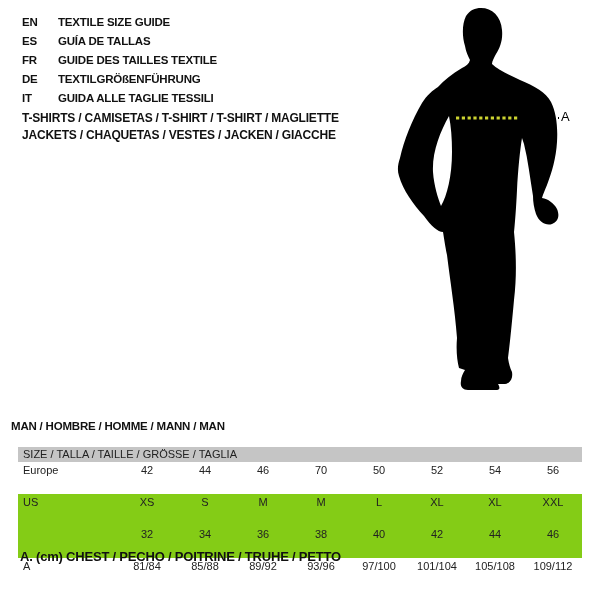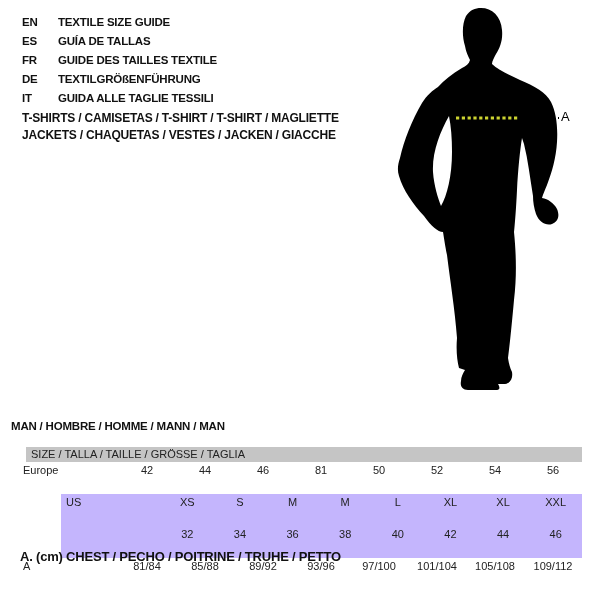--- a/index.html
+++ b/index.html
@@ -27,24 +27,24 @@
     color:#000;letter-spacing:0;
   }
 
   
   .section-title{position:absolute;left:11px;top:420px;font-size:11.5px;font-weight:bold;letter-spacing:-0.2px;}
 
   
   .size-table{position:absolute;left:18px;top:447px;width:564px;font-size:11px;}
   .t-header{
     background:#c5c5c5;height:15px;line-height:15px;padding-left:5px;
-    color:#222;font-size:11px;margin-left:8px;
+    color:#222;font-size:11px;
   }
   .t-row{display:flex;height:32px;line-height:16px;}
-  .t-row.shaded{background:#c4b5fd;margin-left:43px;}
+  .t-row.shaded{background:#84cc16;}
   .t-label{flex:0 0 95px;padding-left:5px;text-align:left;color:#222;}
   .t-cell{flex:1 1 0;text-align:center;color:#222;}
 
   
   .footnote{position:absolute;left:20px;top:549px;font-size:13px;font-weight:bold;letter-spacing:-0.2px;}
 </style>
 </head>
 <body>
 
 <div class="lang-list">
@@ -132,21 +132,21 @@
 <div class="section-title">MAN / HOMBRE / HOMME / MANN / MAN</div>
 
 <div class="size-table">
   <div class="t-header">SIZE / TALLA / TAILLE / GRÖSSE / TAGLIA</div>
 
   <div class="t-row">
     <div class="t-label">Europe</div>
     <div class="t-cell">42</div>
     <div class="t-cell">44</div>
     <div class="t-cell">46</div>
-    <div class="t-cell">81</div>
+    <div class="t-cell">70</div>
     <div class="t-cell">50</div>
     <div class="t-cell">52</div>
     <div class="t-cell">54</div>
     <div class="t-cell">56</div>
   </div>
 
   <div class="t-row shaded">
     <div class="t-label">US</div>
     <div class="t-cell">XS</div>
     <div class="t-cell">S</div>

